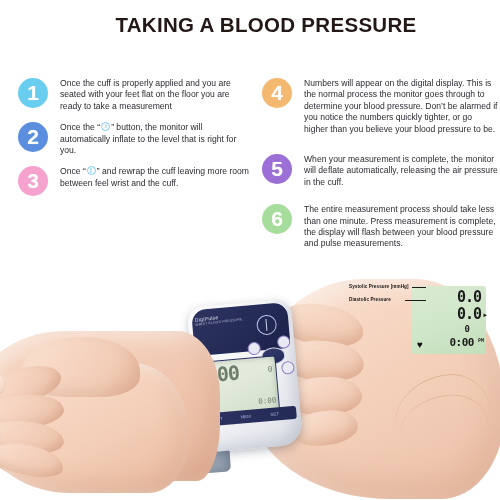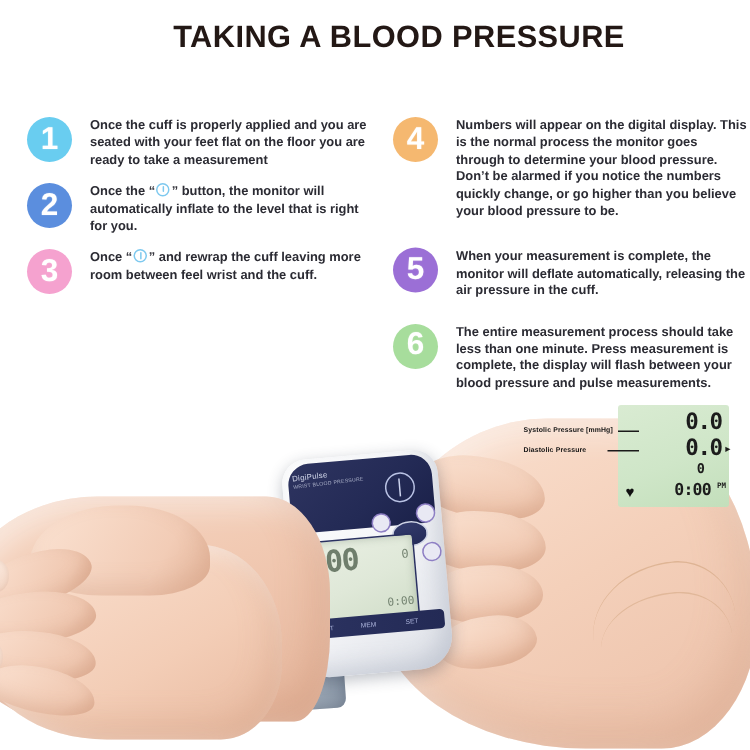--- a/index.html
+++ b/index.html
@@ -45,21 +45,20 @@
     text-shadow:0 0 1px rgba(255,255,255,.4);
   }
   .badge span{display:block;transform:translateY(-1px);}
   .body{margin-left:42px;}
   .para{
     color:#2b2b33;
     font-size:8.6px;
     line-height:11.4px;
     font-family:"Liberation Sans", sans-serif;
     margin:0 0 7px 0;
-    font-weight:bold;
   }
   .para:last-child{margin-bottom:0;}
 
   
   .pwr{
     display:inline-block;width:9px;height:9px;border-radius:50%;
     border:1.2px solid #7ec9ef;
     position:relative;vertical-align:-1px;margin:0 1px;
     box-sizing:border-box;
   }
@@ -229,21 +228,21 @@
   }
   .vein2{
     position:absolute;left:400px;top:150px;width:88px;height:52px;
     border-top:1px solid rgba(205,160,120,.45);
     border-radius:60% 40% 0 0/70% 60% 0 0;
     transform:rotate(-3deg);
   }
 
   
   .callout{
-    position:absolute;left:412px;top:270px;width:74px;height:68px;
+    position:absolute;left:412px;top:286px;width:74px;height:68px;
     background:linear-gradient(160deg,#d9ebd2 0%,#cfe6c8 55%,#c3dfbb 100%);
     border-radius:2px;
   }
   .co-row{position:absolute;right:5px;font-family:"DejaVu Sans Mono", monospace;color:#1c1c1c;}
   .co-sys{top:2px;font-size:15px;font-weight:bold;letter-spacing:-1px;}
   .co-dia{top:19px;font-size:15px;font-weight:bold;letter-spacing:-1px;}
   .co-arrow{position:absolute;right:-1px;top:25px;font-size:7px;color:#1c1c1c;}
   .co-pulse{top:38px;right:16px;font-size:9px;font-weight:bold;}
   .co-time{bottom:5px;right:12px;font-size:11px;font-weight:bold;letter-spacing:-0.5px;}
   .co-ampm{position:absolute;right:2px;bottom:11px;font-size:5px;font-weight:bold;font-family:"DejaVu Sans Mono", monospace;color:#1c1c1c;}
@@ -301,21 +300,21 @@
 
   </div>
 
   <div class="col col-right">
 
     <div class="step">
       <div class="badge" style="background:#f5b870">
         <span>4</span>
       </div>
       <div class="body">
-        <p class="para">Numbers will appear on the digital display. This is the normal process the monitor goes through to determine your blood pressure. Don’t be alarmed if you notice the numbers quickly change, or go higher than you believe your blood pressure to be.</p>
+        <p class="para">Numbers will appear on the digital display. This is the normal process the monitor goes through to determine your blood pressure. Don’t be alarmed if you notice the numbers quickly tighter, or go higher than you believe your blood pressure to be.</p>
       </div>
     </div>
 
     <div class="step" style="margin-top:19px;">
       <div class="badge" style="background:#9b6fd6">
         <span>5</span>
       </div>
       <div class="body">
         <p class="para">When your measurement is complete, the monitor will deflate automatically, releasing the air pressure in the cuff.</p>
       </div>

